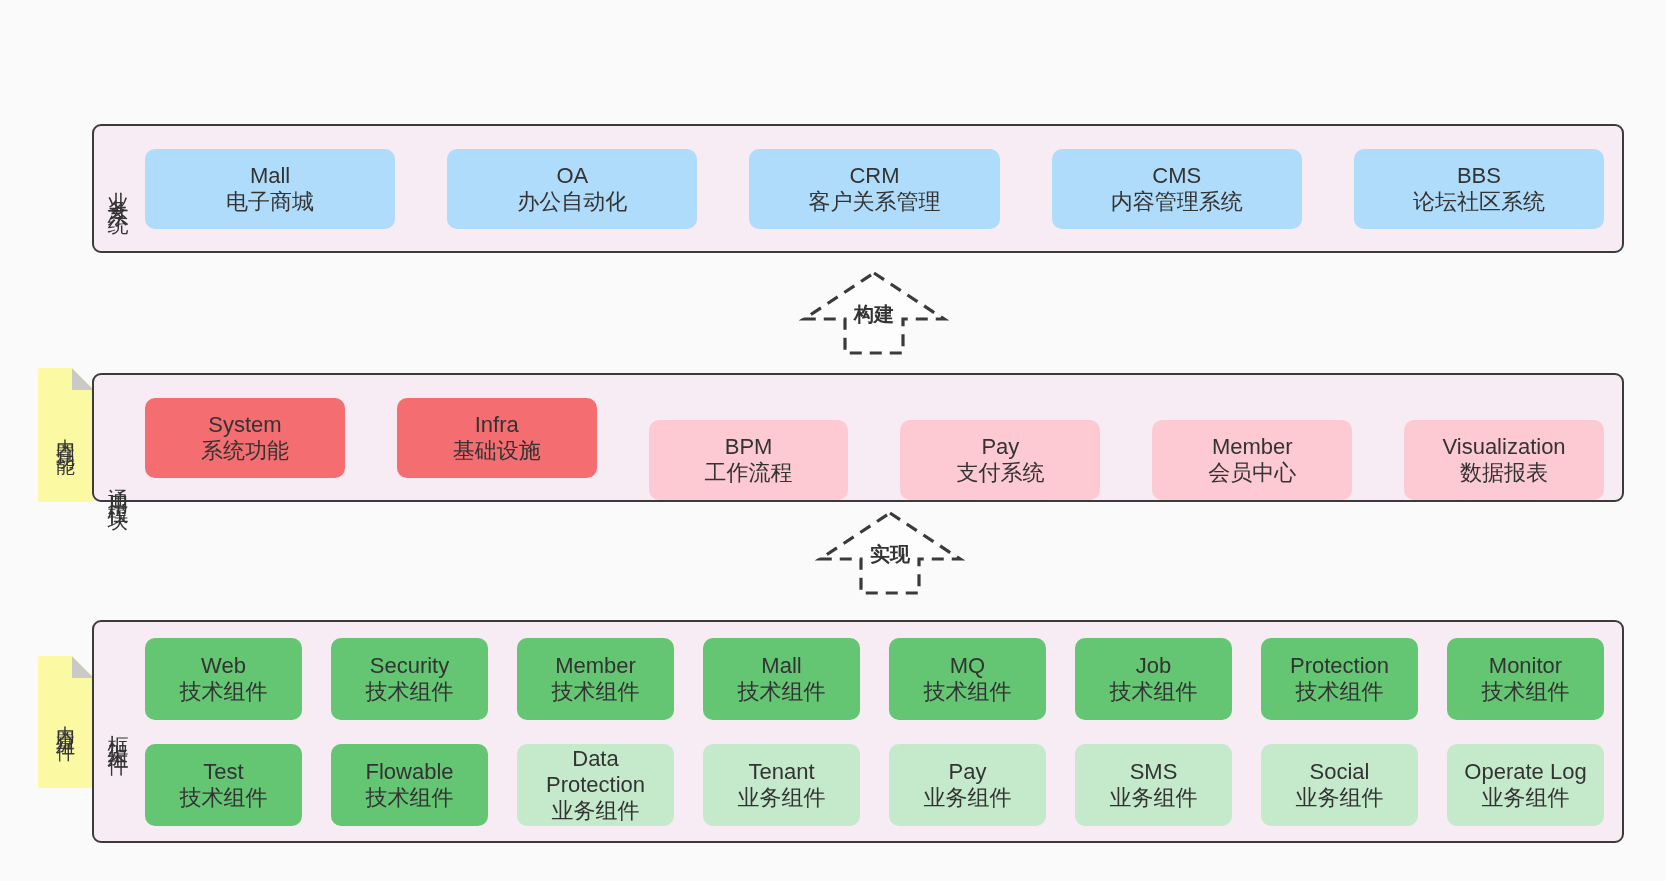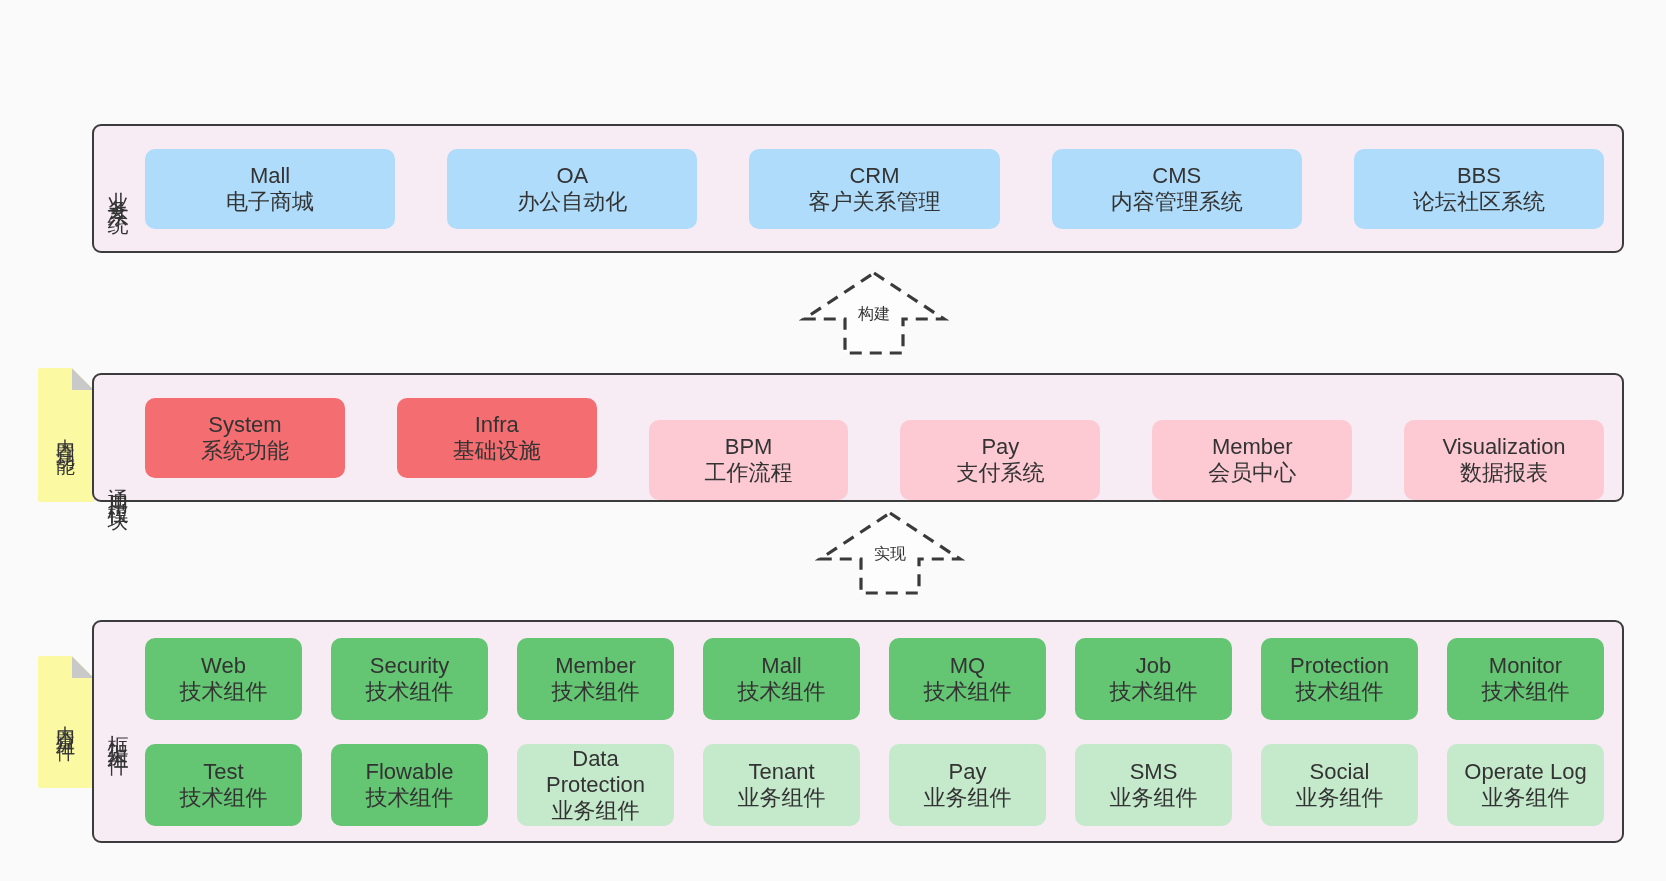--- a/index.html
+++ b/index.html
@@ -50,21 +50,21 @@
     background:#c9c9c9;clip-path:polygon(0 0,100% 100%,0 100%);
   }
   .note .ntext{
     writing-mode:vertical-rl;text-orientation:upright;
     font-size:19px;letter-spacing:6px;color:#333;line-height:1;
   }
   .arrow{position:absolute;width:150px;height:86px;z-index:2;}
   .arrow svg{position:absolute;left:0;top:0;}
   .arrow .alabel{
     position:absolute;left:50%;top:44px;transform:translate(-50%,-50%);
-    background:#fdfdfd;font-size:16px;color:#333;padding:1px 3px;white-space:nowrap;
+    background:#fdfdfd;font-size:20px;color:#333;padding:1px 3px;white-space:nowrap;font-weight:bold;
   }
   .arrow-build{left:799px;top:270px;}
   .arrow-impl{left:815px;top:510px;}
 </style>
 </head>
 <body>
 
 <div class="panel panel-top">
   <div class="vlabel">业务系统</div>
   <div class="boxes">

